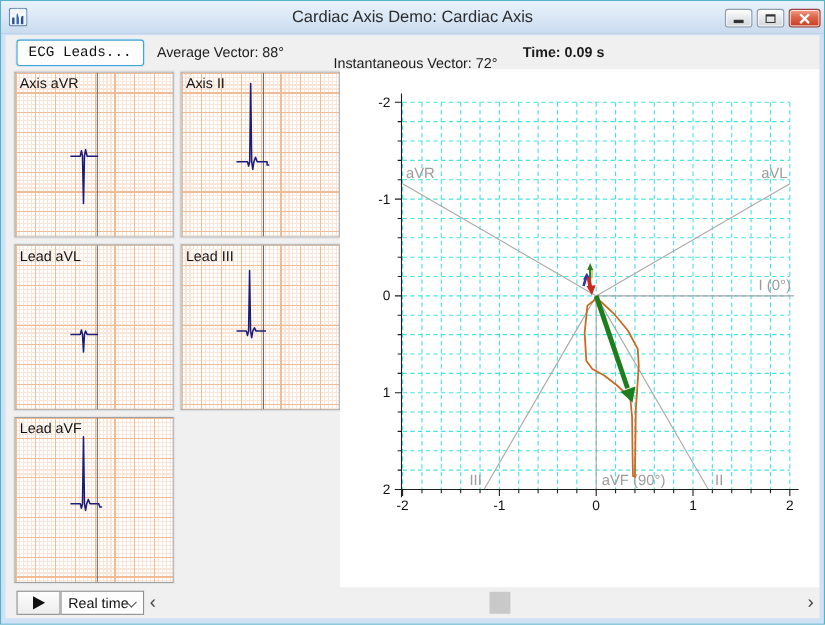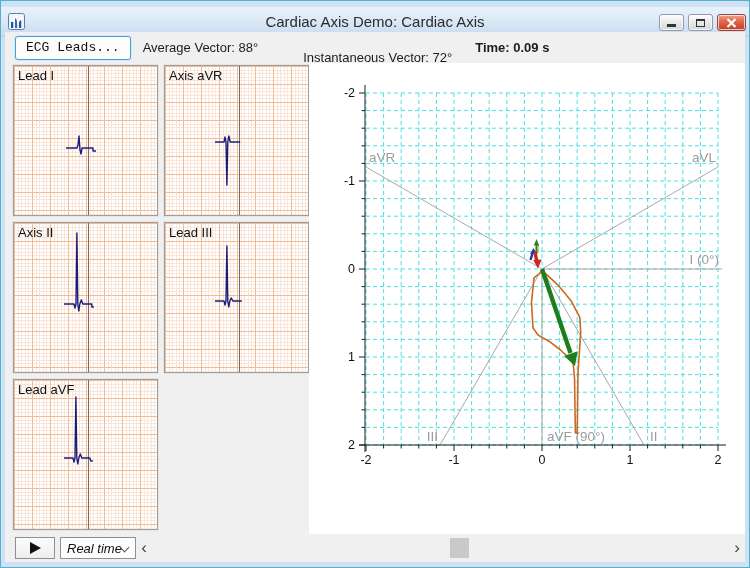--- a/index.html
+++ b/index.html
@@ -7,21 +7,20 @@
   .window {
     width:750px; height:568px; position:relative;
     border:1px solid #55b2c8;
     background:#cfe1f4;
   }
   
   .titlebar {
     height:30px; display:flex; align-items:center; position:relative;
     background:linear-gradient(to bottom,#e9f2fb 0%,#dce9f7 45%,#c9dbee 100%);
     border-bottom:1px solid #bfd2e6;
-    margin-top:6px;
   }
   .app-icon { width:17px; height:17px; margin-left:7px; flex:0 0 auto; }
   .title-text {
     position:absolute; left:0; right:0; text-align:center;
     font-size:15px; color:#2b2b2b;
   }
   .winbtns { position:absolute; right:3px; top:7px; display:flex; gap:4px; }
   .winbtn {
     width:25px; height:17px; border:1px solid #8e9cac; border-radius:3px;
     background:linear-gradient(to bottom,#fefefe,#e9eaec 45%,#d4d6d9);
@@ -87,25 +86,24 @@
     position:absolute; left:0; right:0; bottom:0; height:28px;
     display:flex; align-items:center; background:#f0f0f0;
   }
   .play-btn {
     margin-left:10px; width:40px; height:22px; flex:0 0 auto;
     background:linear-gradient(to bottom,#fdfdfd,#ededed);
     border:1px solid #8f8f8f; display:flex; align-items:center; justify-content:center;
   }
   .play-tri { width:0; height:0; border-left:11px solid #111; border-top:6px solid transparent; border-bottom:6px solid transparent; }
   .mode-select {
-    margin-left:5px; width:76px; height:22px; flex:0 0 auto;
+    width:76px; height:22px; flex:0 0 auto;
     background:#fdfdfd; border:1px solid #8f8f8f;
     display:flex; align-items:center; font-size:13px; color:#111; padding-left:6px;
     position:relative;
-    font-style:italic;
   }
   .mode-chevron {
     position:absolute; right:7px; top:6px; width:7px; height:7px;
     border-right:1.6px solid #555; border-bottom:1.6px solid #555;
     transform:rotate(45deg);
   }
   .scroll-area { flex:1; height:22px; position:relative; display:flex; align-items:center; }
   .scroll-arrow { width:16px; text-align:center; font-size:17px; color:#444; line-height:20px; cursor:default; }
   .scroll-track { flex:1; height:22px; position:relative; background:#f0f0f0; }
   .scroll-thumb { position:absolute; left:298px; top:1px; width:19px; height:20px; background:#c9c9c9; }
@@ -145,44 +143,44 @@
     <div class="toolbar">
       <button class="ecg-leads-btn">ECG Leads...</button>
       <span class="tb-label tb-avg">Average Vector: 88°</span>
       <span class="tb-label tb-inst">Instantaneous Vector: 72°</span>
       <span class="tb-label tb-time">Time: 0.09 s</span>
     </div>
 
     <div class="mainrow">
       <div class="leads-col">
 
-        <div class="lead-panel">
-          <span class="lead-label">Lead I</span>
-          <div class="cursor-line"></div>
-          <svg class="trace" viewBox="0 0 143 149" preserveAspectRatio="none">
-            <path d="M52,82 h11 l1,-3 1,-9 1,14 1,4 1,-6 h11 v3 h3"></path>
-          </svg>
-        </div>
 
         <div class="lead-panel">
           <span class="lead-label">Axis aVR</span>
           <div class="cursor-line"></div>
           <svg class="trace" viewBox="0 0 143 149" preserveAspectRatio="none">
             <path d="M50,76 h9 l1,-5 1,5 0.9,43 0.9,-43 1,-6 1.4,6 h10"></path>
           </svg>
         </div>
 
         <div class="lead-panel">
           <span class="lead-label">Axis II</span>
           <div class="cursor-line"></div>
           <svg class="trace" viewBox="0 0 143 149" preserveAspectRatio="none">
             <path d="M50,81 h10 l1,4 1,-4 0.9,-71 0.9,71 1,7 1,-7 1.5,-4 1.5,4 h9 v3 h2"></path>
           </svg>
         </div>
 
+        <div class="lead-panel">
+          <span class="lead-label">Lead aVL</span>
+          <div class="cursor-line"></div>
+          <svg class="trace" viewBox="0 0 143 149" preserveAspectRatio="none">
+            <path d="M50,81 h9 l1,-4 1,4 0.9,16 0.9,-16 1,-3 1.4,3 h10"></path>
+          </svg>
+        </div>
 
         <div class="lead-panel">
           <span class="lead-label">Lead III</span>
           <div class="cursor-line"></div>
           <svg class="trace" viewBox="0 0 143 149" preserveAspectRatio="none">
             <path d="M50,78 h9 l1,4 1,-4 0.9,-55 0.9,55 1,6 1,-6 1.5,-3 1.5,3 h9"></path>
           </svg>
         </div>
 
         <div class="lead-panel">

